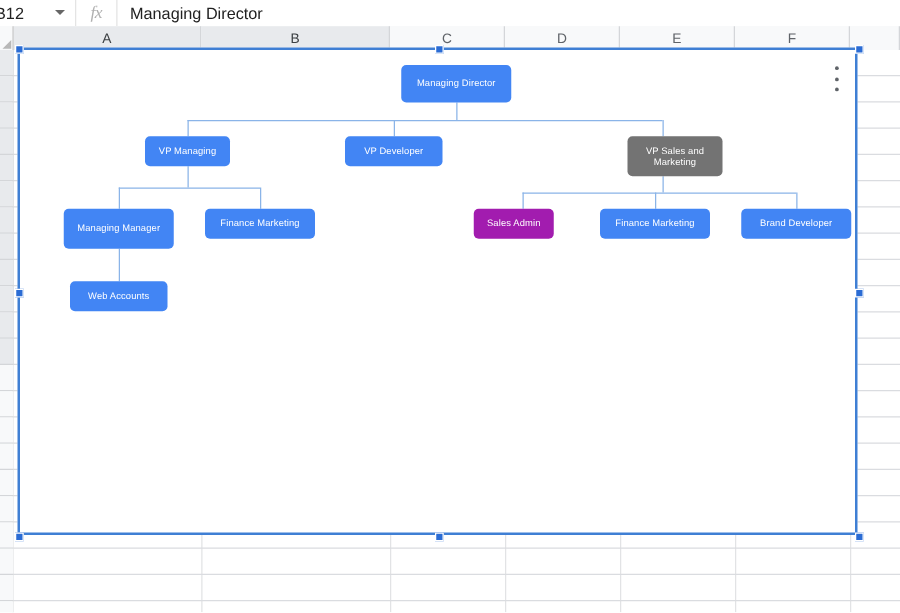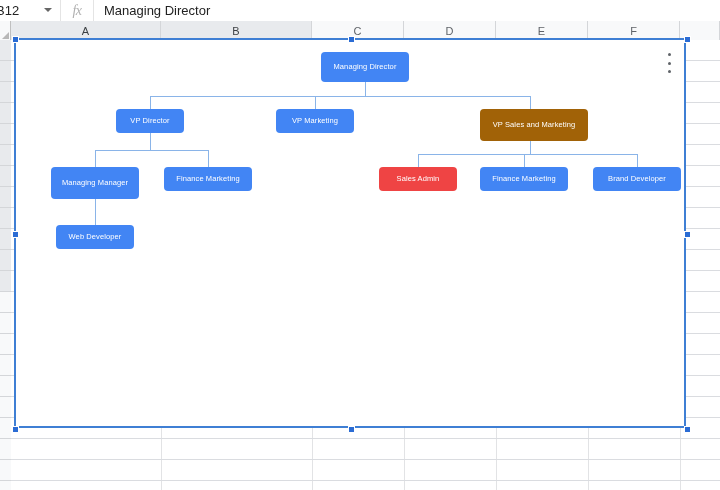--- a/index.html
+++ b/index.html
@@ -242,45 +242,45 @@
           <div class="conn v" style="left: 508px; top: 114px; height: 13px;"></div>
           <div class="conn v" style="left: 621px; top: 114px; height: 13px;"></div>
           <div class="conn v" style="left: 79px; top: 159px; height: 13px;"></div>
           <div class="conn v" style="left: 79px; top: 172px; height: 13px;"></div>
         </div>
       <div id="nodes">
           <div class="node" style="left: 305px; top: 12px; width: 88px; height: 30px; background: rgb(66, 133, 244);">
             <span>Managing Director</span>
           </div>
           <div class="node" style="left: 100px; top: 69px; width: 68px; height: 24px; background: rgb(66, 133, 244);">
-            <span>VP Director</span>
+            <span>VP Managing</span>
           </div>
           <div class="node" style="left: 260px; top: 69px; width: 78px; height: 24px; background: rgb(66, 133, 244);">
-            <span>VP Marketing</span>
-          </div>
-          <div class="node" style="left: 464px; top: 69px; width: 108px; height: 32px; background: #a16207;">
+            <span>VP Developer</span>
+          </div>
+          <div class="node" style="left: 486px; top: 69px; width: 76px; height: 32px; background: #737373;">
             <span>VP Sales and Marketing</span>
           </div>
           <div class="node" style="left: 35px; top: 127px; width: 88px; height: 32px; background: rgb(66, 133, 244);">
             <span>Managing Manager</span>
           </div>
           <div class="node" style="left: 148px; top: 127px; width: 88px; height: 24px; background: rgb(66, 133, 244);">
             <span>Finance Marketing</span>
           </div>
-          <div class="node" style="left: 363px; top: 127px; width: 78px; height: 24px; background: #ef4444;">
+          <div class="node" style="left: 363px; top: 127px; width: 64px; height: 24px; background: #a21caf;">
             <span>Sales Admin</span>
           </div>
           <div class="node" style="left: 464px; top: 127px; width: 88px; height: 24px; background: rgb(66, 133, 244);">
             <span>Finance Marketing</span>
           </div>
           <div class="node" style="left: 577px; top: 127px; width: 88px; height: 24px; background: rgb(66, 133, 244);">
             <span>Brand Developer</span>
           </div>
           <div class="node" style="left: 40px; top: 185px; width: 78px; height: 24px; background: rgb(66, 133, 244);">
-            <span>Web Developer</span>
+            <span>Web Accounts</span>
           </div>
         </div>
     </div>
     <div class="kebab">
       <i></i>
       <i></i>
       <i></i>
     </div>
     <div id="handles">
         <div class="handle" style="left: -4.5px; top: -4.5px;"></div>

